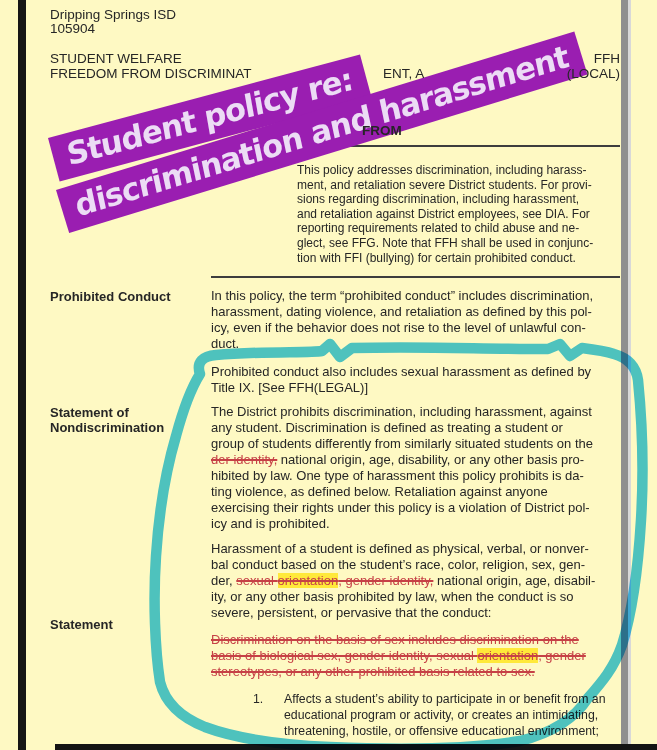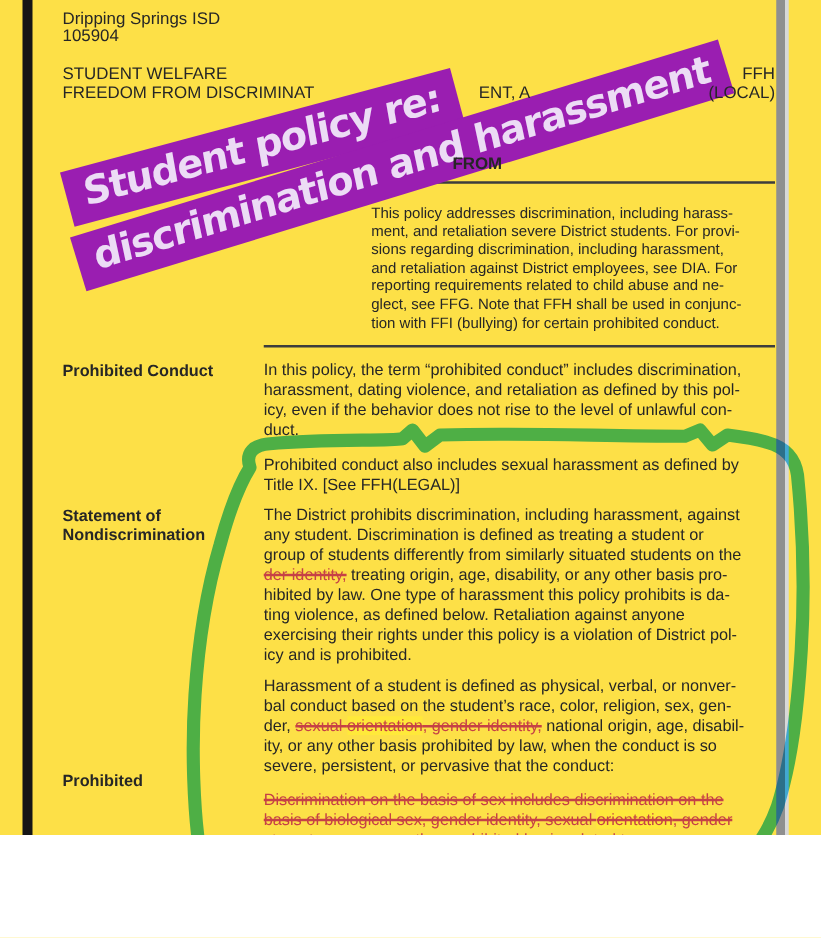--- a/index.html
+++ b/index.html
@@ -1,18 +1,18 @@
 <!DOCTYPE html>
 <html><head>
 <meta charset="utf-8">
 <style>
   html,body{margin:0;padding:0;background:#ffffff;}
   .screen{
-    position:relative;width:657px;height:668px;overflow:hidden;
-    background:#fde047;
+    position:relative;width:657px;height:750px;overflow:hidden;
+    background:#fef9c3;
     font-family:"Liberation Sans", sans-serif;
     color:#262626;
   }
   .abs{position:absolute;}
   
   .leftbar{left:18px;top:0;width:8px;height:750px;background:#161616;}
   .rightbar{left:621px;top:0;width:7px;height:750px;background:#8f8f8f;}
   .rightbar-light{left:628px;top:0;width:3px;height:750px;background:#d8d8d8;}
   .bottombar{left:55px;top:744px;width:602px;height:6px;background:#141414;}
 
@@ -95,38 +95,38 @@
       <div class="line">sions regarding discrimination, including harassment,</div>
       <div class="line">and retaliation against District employees, see DIA. For</div>
       <div class="line">reporting requirements related to child abuse and ne-</div>
       <div class="line">glect, see FFG. Note that FFH shall be used in conjunc-</div>
       <div class="line">tion with FFI (bullying) for certain prohibited conduct.</div>
     </div>
 
   <div class="abs term" style="top:289px;">Prohibited Conduct</div>
   <div class="abs term" style="top:405px;">Statement of</div>
   <div class="abs term" style="top:420px;">Nondiscrimination</div>
-  <div class="abs term" style="top:617px;">Prohibited</div>
+  <div class="abs term" style="top:617px;">Statement</div>
 
   <div class="abs body-col">
     <div class="para">
         <div class="line">In this policy, the term “prohibited conduct” includes discrimination,</div>
         <div class="line">harassment, dating violence, and retaliation as defined by this pol-</div>
         <div class="line">icy, even if the behavior does not rise to the level of unlawful con-</div>
         <div class="line">duct.</div>
       </div>
     <div class="para mt12">
         <div class="line">Prohibited conduct also includes sexual harassment as defined by</div>
         <div class="line">Title IX. [See FFH(LEGAL)]</div>
       </div>
     <div class="para mt8">
         <div class="line">The District prohibits discrimination, including harassment, against</div>
         <div class="line">any student. Discrimination is defined as treating a student or</div>
         <div class="line">group of students differently from similarly situated students on the</div>
-        <div class="line"><span class="rs">der identity,</span><span> treating origin, age, disability, or any other basis pro-</span></div>
+        <div class="line"><span class="rs">der identity,</span><span> national origin, age, disability, or any other basis pro-</span></div>
         <div class="line">hibited by law. One type of harassment this policy prohibits is da-</div>
         <div class="line">ting violence, as defined below. Retaliation against anyone</div>
         <div class="line">exercising their rights under this policy is a violation of District pol-</div>
         <div class="line">icy and is prohibited.</div>
       </div>
     <div class="para mt9">
         <div class="line">Harassment of a student is defined as physical, verbal, or nonver-</div>
         <div class="line">bal conduct based on the student’s race, color, religion, sex, gen-</div>
         <div class="line"><span>der, </span><span class="rs">sexual </span><span class="rs hl-y">orientation</span><span class="rs">, gender identity,</span><span> national origin, age, disabil-</span></div>
         <div class="line">ity, or any other basis prohibited by law, when the conduct is so</div>

